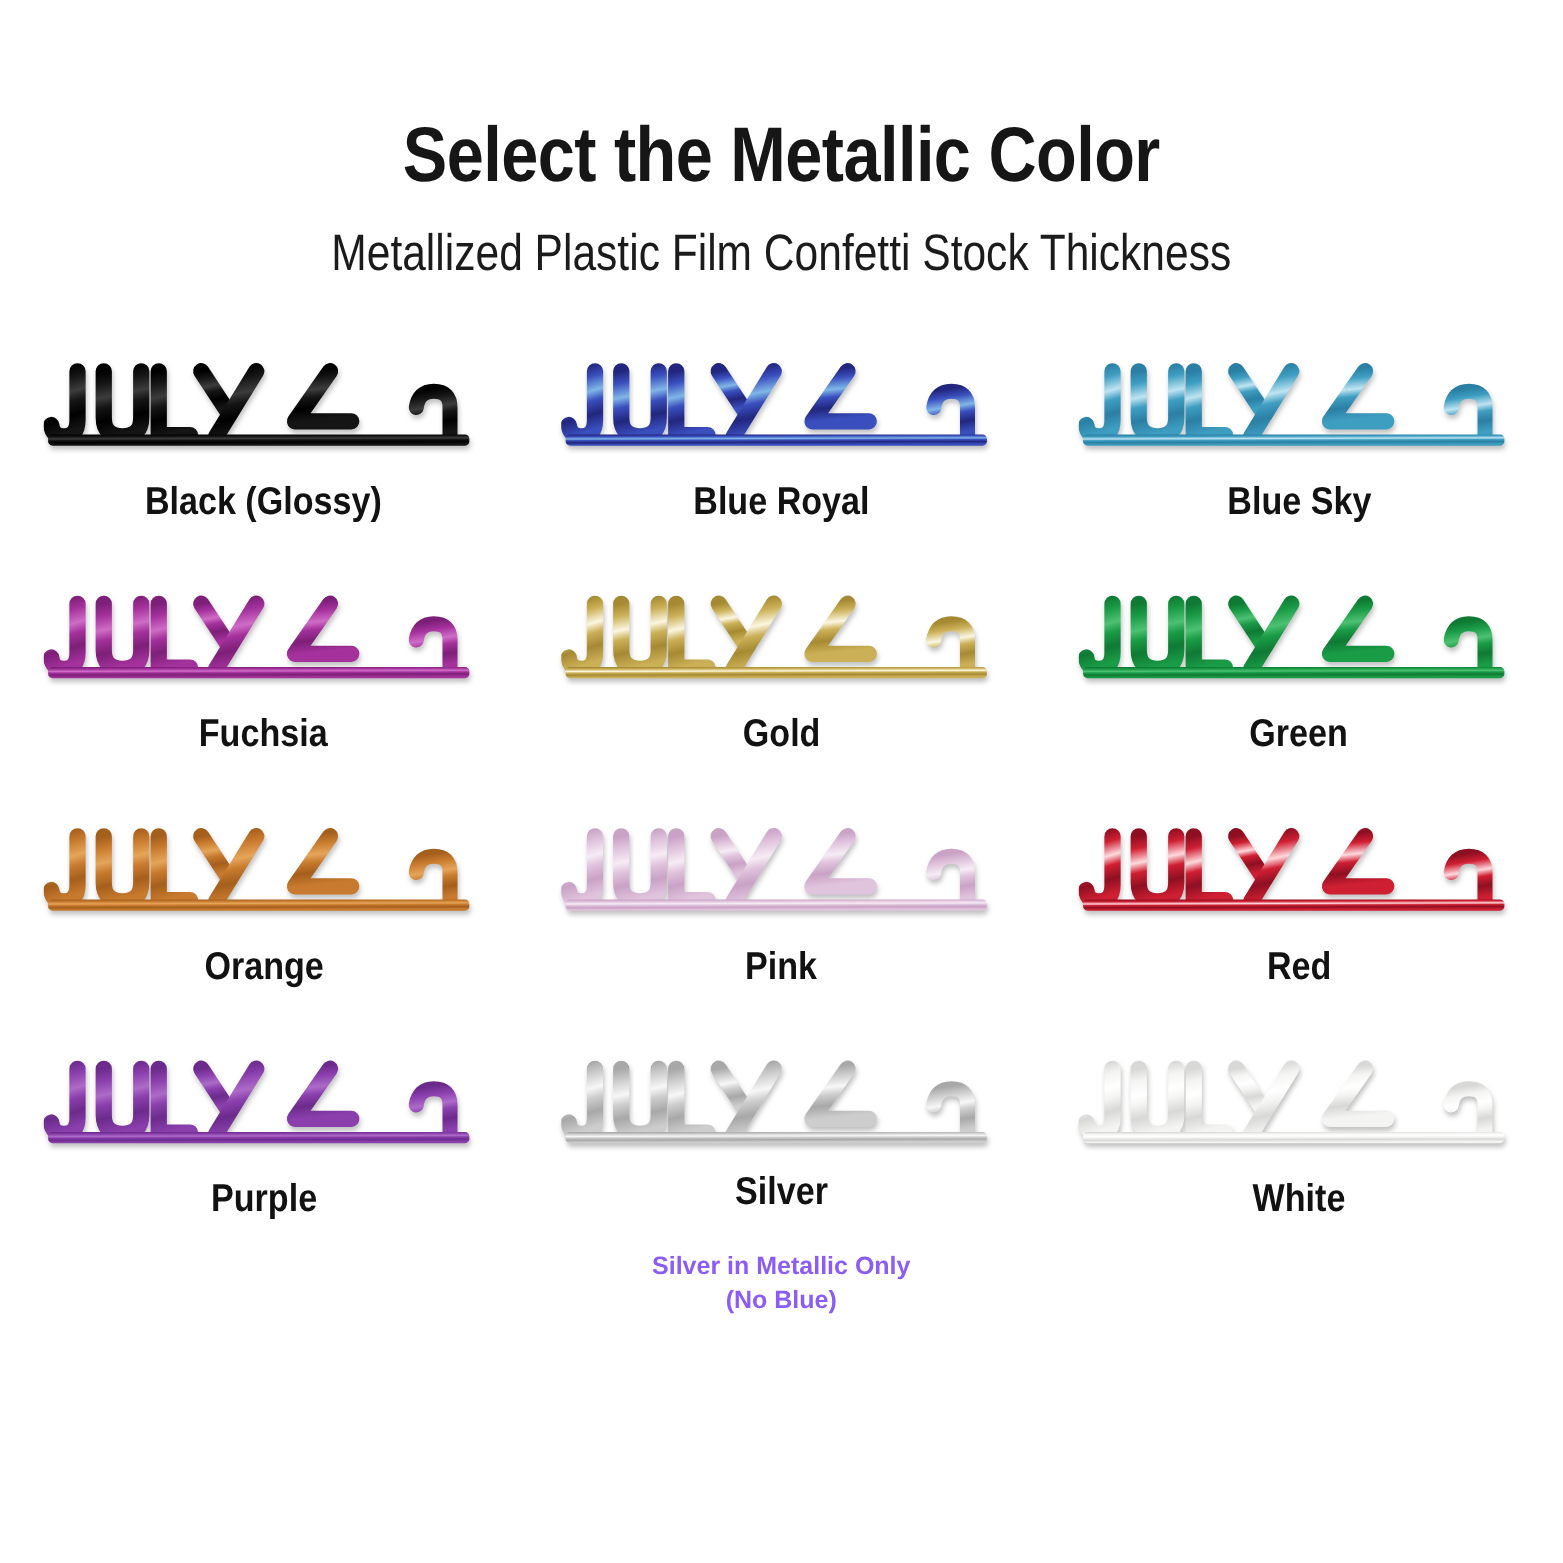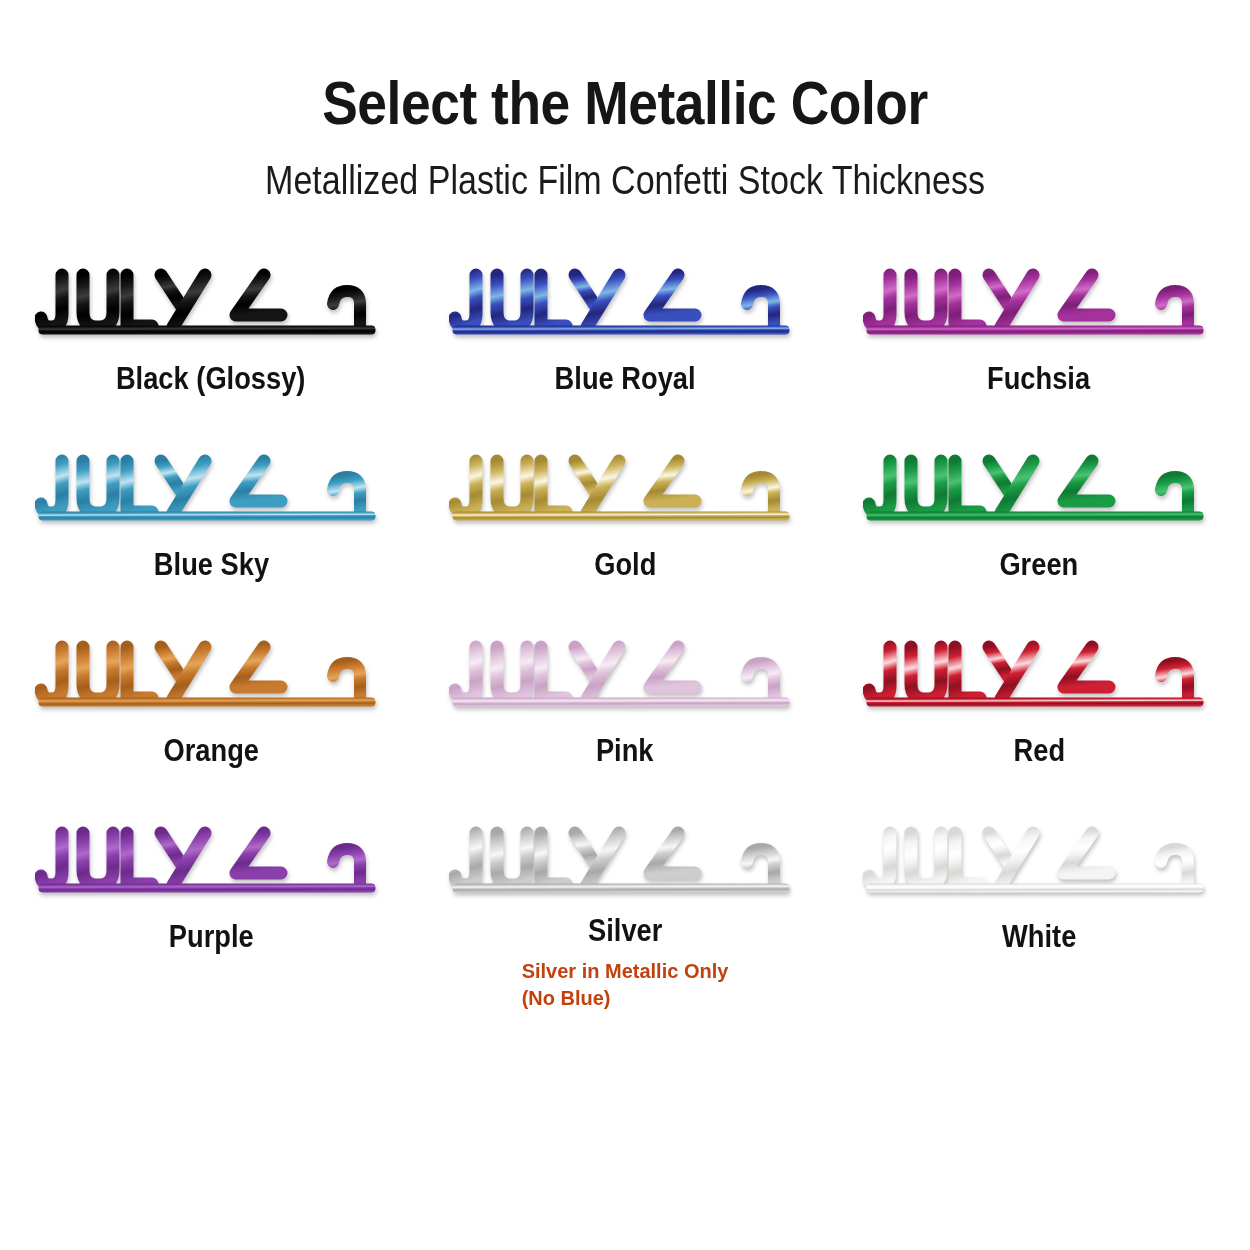--- a/index.html
+++ b/index.html
@@ -19,21 +19,21 @@
   #page {
     width: 1250px;
     height: 1250px;
     position: relative;
     background: #ffffff;
     box-sizing: border-box;
   }
 
   
   .header {
-    padding-top: 72px;
+    padding-top: 94px;
     text-align: center;
   }
   .page-title {
     font-family: "Liberation Sans Narrow", "Liberation Sans", sans-serif;
     font-weight: 700;
     font-size: 62px;
     line-height: 1.0;
     letter-spacing: -0.5px;
     color: #161616;
     transform: scaleX(0.86);
@@ -88,27 +88,27 @@
     font-weight: 700;
     font-size: 31px;
     line-height: 1;
     color: #121212;
     transform: scaleX(0.88);
     transform-origin: center center;
     white-space: nowrap;
     margin-top: 4px;
   }
   .swatch-note {
-    margin-top: 12px;
-    text-align: left;
+    margin-top: 32px;
+    text-align: center;
     font-family: "Liberation Sans", sans-serif;
     font-weight: 700;
     font-size: 20px;
     line-height: 1.35;
-    color: #c2410c;
+    color: #8b5cf6;
     white-space: nowrap;
   }
 
   
   .art-shadow {
     filter: drop-shadow(1px 3px 2px rgba(90,90,90,0.38));
   }
 </style>
 </head>
 <body>
@@ -232,20 +232,77 @@
             </g>
             <rect x="0" y="0" width="352" height="96" fill="url(#g-sheen-1)" clip-path="url(#c-art-1)"></rect>
           </svg>
         </div>
         <div class="swatch-label">Blue Royal</div>
       </div>
       <div class="swatch">
         <div class="swatch-art">
           <svg viewBox="0 0 352 96" class="art-shadow">
             <defs>
+              <linearGradient id="g-main-2" x1="0" y1="0" x2="0.12" y2="1">
+                <stop offset="0%" stop-color="#2b7fa4" stop-opacity="1"></stop>
+                <stop offset="18%" stop-color="#3e9ec2" stop-opacity="1"></stop>
+                <stop offset="40%" stop-color="#bfe4f2" stop-opacity="1"></stop>
+                <stop offset="55%" stop-color="#3e9ec2" stop-opacity="1"></stop>
+                <stop offset="76%" stop-color="#2b7fa4" stop-opacity="1"></stop>
+                <stop offset="100%" stop-color="#3e9ec2" stop-opacity="1"></stop>
+              </linearGradient>
+              <linearGradient id="g-sheen-2" x1="0.25" y1="0" x2="0.85" y2="1">
+                <stop offset="0%" stop-color="#ffffff" stop-opacity="0"></stop>
+                <stop offset="42%" stop-color="#ffffff" stop-opacity="0"></stop>
+                <stop offset="52%" stop-color="#ffffff" stop-opacity="0.6"></stop>
+                <stop offset="62%" stop-color="#ffffff" stop-opacity="0"></stop>
+                <stop offset="100%" stop-color="#ffffff" stop-opacity="0"></stop>
+              </linearGradient>
+              <clipPath id="c-art-2">
+                <g stroke="#000" fill="#000">
+                  <path d="M14 18 H38" stroke-width="13" stroke-linecap="round" stroke-linejoin="round" fill="none"></path>
+                  <path d="M27 18 V57 Q27 70 16 70 Q7 70 6 61" stroke-width="13" stroke-linecap="round" stroke-linejoin="round" fill="none"></path>
+                  <path d="M48 18 V55 Q48 70 63 70 Q78 70 78 55 V18" stroke-width="13" stroke-linecap="round" stroke-linejoin="round" fill="none"></path>
+                  <path d="M92 18 V69 H117" stroke-width="13" stroke-linecap="round" stroke-linejoin="round" fill="none"></path>
+                  <path d="M126 18 L147 50" stroke-width="13" stroke-linecap="round" stroke-linejoin="round" fill="none"></path>
+                  <path d="M170 18 L138 70" stroke-width="13" stroke-linecap="round" stroke-linejoin="round" fill="none"></path>
+                  <path d="M229 18 L201 58 H246" stroke-width="13" stroke-linecap="round" stroke-linejoin="round" fill="none"></path>
+                  <path d="M231 24 V76" stroke-width="13" stroke-linecap="round" stroke-linejoin="round" fill="none"></path>
+                  <path d="M268 14 V70" stroke-width="12" stroke-linecap="round" stroke-linejoin="round" fill="none"></path>
+                  <path d="M256 36 H283" stroke-width="11" stroke-linecap="round" stroke-linejoin="round" fill="none"></path>
+                  <path d="M298 14 V70" stroke-width="12" stroke-linecap="round" stroke-linejoin="round" fill="none"></path>
+                  <path d="M298 47 Q300 34 312 34 Q325 34 325 47 V70" stroke-width="12" stroke-linecap="round" stroke-linejoin="round" fill="none"></path>
+                  <rect x="4" y="69" width="336" height="8" rx="3"></rect>
+                </g>
+              </clipPath>
+            </defs>
+            <g stroke="url(#g-main-2)" fill="url(#g-main-2)">
+              <path d="M14 18 H38" stroke-width="13" stroke-linecap="round" stroke-linejoin="round" fill="none"></path>
+              <path d="M27 18 V57 Q27 70 16 70 Q7 70 6 61" stroke-width="13" stroke-linecap="round" stroke-linejoin="round" fill="none"></path>
+              <path d="M48 18 V55 Q48 70 63 70 Q78 70 78 55 V18" stroke-width="13" stroke-linecap="round" stroke-linejoin="round" fill="none"></path>
+              <path d="M92 18 V69 H117" stroke-width="13" stroke-linecap="round" stroke-linejoin="round" fill="none"></path>
+              <path d="M126 18 L147 50" stroke-width="13" stroke-linecap="round" stroke-linejoin="round" fill="none"></path>
+              <path d="M170 18 L138 70" stroke-width="13" stroke-linecap="round" stroke-linejoin="round" fill="none"></path>
+              <path d="M229 18 L201 58 H246" stroke-width="13" stroke-linecap="round" stroke-linejoin="round" fill="none"></path>
+              <path d="M231 24 V76" stroke-width="13" stroke-linecap="round" stroke-linejoin="round" fill="none"></path>
+              <path d="M268 14 V70" stroke-width="12" stroke-linecap="round" stroke-linejoin="round" fill="none"></path>
+              <path d="M256 36 H283" stroke-width="11" stroke-linecap="round" stroke-linejoin="round" fill="none"></path>
+              <path d="M298 14 V70" stroke-width="12" stroke-linecap="round" stroke-linejoin="round" fill="none"></path>
+              <path d="M298 47 Q300 34 312 34 Q325 34 325 47 V70" stroke-width="12" stroke-linecap="round" stroke-linejoin="round" fill="none"></path>
+              <rect x="4" y="69" width="336" height="8" rx="3"></rect>
+            </g>
+            <rect x="0" y="0" width="352" height="96" fill="url(#g-sheen-2)" clip-path="url(#c-art-2)"></rect>
+          </svg>
+        </div>
+        <div class="swatch-label">Blue Sky</div>
+      </div>
+      <div class="swatch">
+        <div class="swatch-art">
+          <svg viewBox="0 0 352 96" class="art-shadow">
+            <defs>
               <linearGradient id="g-main-3" x1="0" y1="0" x2="0.12" y2="1">
                 <stop offset="0%" stop-color="#7d1f78" stop-opacity="1"></stop>
                 <stop offset="18%" stop-color="#a4319c" stop-opacity="1"></stop>
                 <stop offset="40%" stop-color="#cf6cc6" stop-opacity="1"></stop>
                 <stop offset="55%" stop-color="#a4319c" stop-opacity="1"></stop>
                 <stop offset="76%" stop-color="#7d1f78" stop-opacity="1"></stop>
                 <stop offset="100%" stop-color="#a4319c" stop-opacity="1"></stop>
               </linearGradient>
               <linearGradient id="g-sheen-3" x1="0.25" y1="0" x2="0.85" y2="1">
                 <stop offset="0%" stop-color="#ffffff" stop-opacity="0"></stop>
@@ -289,77 +346,20 @@
             </g>
             <rect x="0" y="0" width="352" height="96" fill="url(#g-sheen-3)" clip-path="url(#c-art-3)"></rect>
           </svg>
         </div>
         <div class="swatch-label">Fuchsia</div>
       </div>
       <div class="swatch">
         <div class="swatch-art">
           <svg viewBox="0 0 352 96" class="art-shadow">
             <defs>
-              <linearGradient id="g-main-2" x1="0" y1="0" x2="0.12" y2="1">
-                <stop offset="0%" stop-color="#2b7fa4" stop-opacity="1"></stop>
-                <stop offset="18%" stop-color="#3e9ec2" stop-opacity="1"></stop>
-                <stop offset="40%" stop-color="#bfe4f2" stop-opacity="1"></stop>
-                <stop offset="55%" stop-color="#3e9ec2" stop-opacity="1"></stop>
-                <stop offset="76%" stop-color="#2b7fa4" stop-opacity="1"></stop>
-                <stop offset="100%" stop-color="#3e9ec2" stop-opacity="1"></stop>
-              </linearGradient>
-              <linearGradient id="g-sheen-2" x1="0.25" y1="0" x2="0.85" y2="1">
-                <stop offset="0%" stop-color="#ffffff" stop-opacity="0"></stop>
-                <stop offset="42%" stop-color="#ffffff" stop-opacity="0"></stop>
-                <stop offset="52%" stop-color="#ffffff" stop-opacity="0.6"></stop>
-                <stop offset="62%" stop-color="#ffffff" stop-opacity="0"></stop>
-                <stop offset="100%" stop-color="#ffffff" stop-opacity="0"></stop>
-              </linearGradient>
-              <clipPath id="c-art-2">
-                <g stroke="#000" fill="#000">
-                  <path d="M14 18 H38" stroke-width="13" stroke-linecap="round" stroke-linejoin="round" fill="none"></path>
-                  <path d="M27 18 V57 Q27 70 16 70 Q7 70 6 61" stroke-width="13" stroke-linecap="round" stroke-linejoin="round" fill="none"></path>
-                  <path d="M48 18 V55 Q48 70 63 70 Q78 70 78 55 V18" stroke-width="13" stroke-linecap="round" stroke-linejoin="round" fill="none"></path>
-                  <path d="M92 18 V69 H117" stroke-width="13" stroke-linecap="round" stroke-linejoin="round" fill="none"></path>
-                  <path d="M126 18 L147 50" stroke-width="13" stroke-linecap="round" stroke-linejoin="round" fill="none"></path>
-                  <path d="M170 18 L138 70" stroke-width="13" stroke-linecap="round" stroke-linejoin="round" fill="none"></path>
-                  <path d="M229 18 L201 58 H246" stroke-width="13" stroke-linecap="round" stroke-linejoin="round" fill="none"></path>
-                  <path d="M231 24 V76" stroke-width="13" stroke-linecap="round" stroke-linejoin="round" fill="none"></path>
-                  <path d="M268 14 V70" stroke-width="12" stroke-linecap="round" stroke-linejoin="round" fill="none"></path>
-                  <path d="M256 36 H283" stroke-width="11" stroke-linecap="round" stroke-linejoin="round" fill="none"></path>
-                  <path d="M298 14 V70" stroke-width="12" stroke-linecap="round" stroke-linejoin="round" fill="none"></path>
-                  <path d="M298 47 Q300 34 312 34 Q325 34 325 47 V70" stroke-width="12" stroke-linecap="round" stroke-linejoin="round" fill="none"></path>
-                  <rect x="4" y="69" width="336" height="8" rx="3"></rect>
-                </g>
-              </clipPath>
-            </defs>
-            <g stroke="url(#g-main-2)" fill="url(#g-main-2)">
-              <path d="M14 18 H38" stroke-width="13" stroke-linecap="round" stroke-linejoin="round" fill="none"></path>
-              <path d="M27 18 V57 Q27 70 16 70 Q7 70 6 61" stroke-width="13" stroke-linecap="round" stroke-linejoin="round" fill="none"></path>
-              <path d="M48 18 V55 Q48 70 63 70 Q78 70 78 55 V18" stroke-width="13" stroke-linecap="round" stroke-linejoin="round" fill="none"></path>
-              <path d="M92 18 V69 H117" stroke-width="13" stroke-linecap="round" stroke-linejoin="round" fill="none"></path>
-              <path d="M126 18 L147 50" stroke-width="13" stroke-linecap="round" stroke-linejoin="round" fill="none"></path>
-              <path d="M170 18 L138 70" stroke-width="13" stroke-linecap="round" stroke-linejoin="round" fill="none"></path>
-              <path d="M229 18 L201 58 H246" stroke-width="13" stroke-linecap="round" stroke-linejoin="round" fill="none"></path>
-              <path d="M231 24 V76" stroke-width="13" stroke-linecap="round" stroke-linejoin="round" fill="none"></path>
-              <path d="M268 14 V70" stroke-width="12" stroke-linecap="round" stroke-linejoin="round" fill="none"></path>
-              <path d="M256 36 H283" stroke-width="11" stroke-linecap="round" stroke-linejoin="round" fill="none"></path>
-              <path d="M298 14 V70" stroke-width="12" stroke-linecap="round" stroke-linejoin="round" fill="none"></path>
-              <path d="M298 47 Q300 34 312 34 Q325 34 325 47 V70" stroke-width="12" stroke-linecap="round" stroke-linejoin="round" fill="none"></path>
-              <rect x="4" y="69" width="336" height="8" rx="3"></rect>
-            </g>
-            <rect x="0" y="0" width="352" height="96" fill="url(#g-sheen-2)" clip-path="url(#c-art-2)"></rect>
-          </svg>
-        </div>
-        <div class="swatch-label">Blue Sky</div>
-      </div>
-      <div class="swatch">
-        <div class="swatch-art">
-          <svg viewBox="0 0 352 96" class="art-shadow">
-            <defs>
               <linearGradient id="g-main-4" x1="0" y1="0" x2="0.12" y2="1">
                 <stop offset="0%" stop-color="#a58a33" stop-opacity="1"></stop>
                 <stop offset="18%" stop-color="#cbb057" stop-opacity="1"></stop>
                 <stop offset="40%" stop-color="#fbf6e0" stop-opacity="1"></stop>
                 <stop offset="55%" stop-color="#cbb057" stop-opacity="1"></stop>
                 <stop offset="76%" stop-color="#a58a33" stop-opacity="1"></stop>
                 <stop offset="100%" stop-color="#cbb057" stop-opacity="1"></stop>
               </linearGradient>
               <linearGradient id="g-sheen-4" x1="0.25" y1="0" x2="0.85" y2="1">
                 <stop offset="0%" stop-color="#ffffff" stop-opacity="0"></stop>

